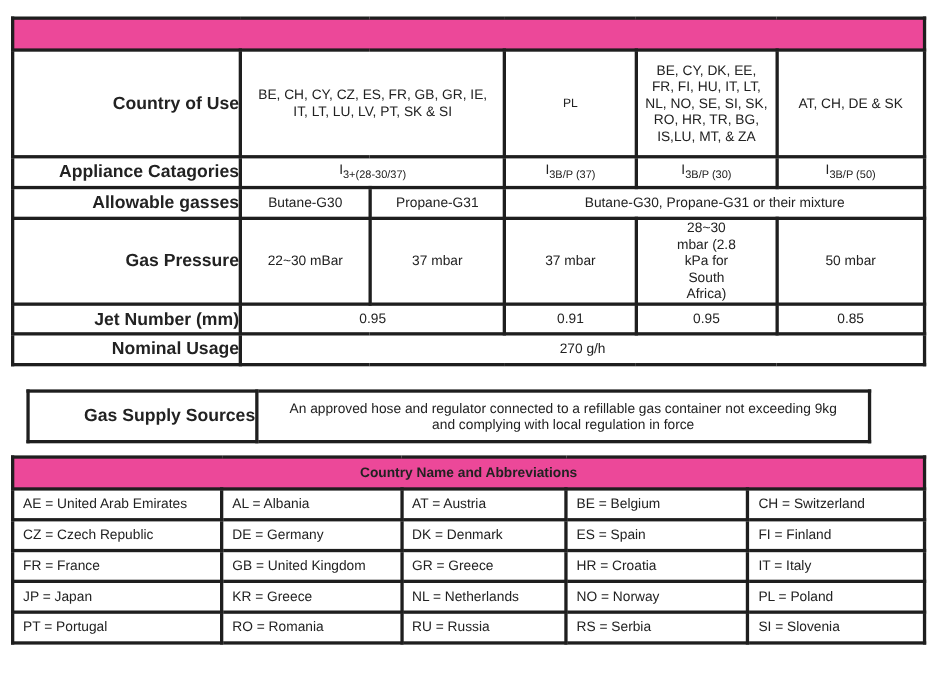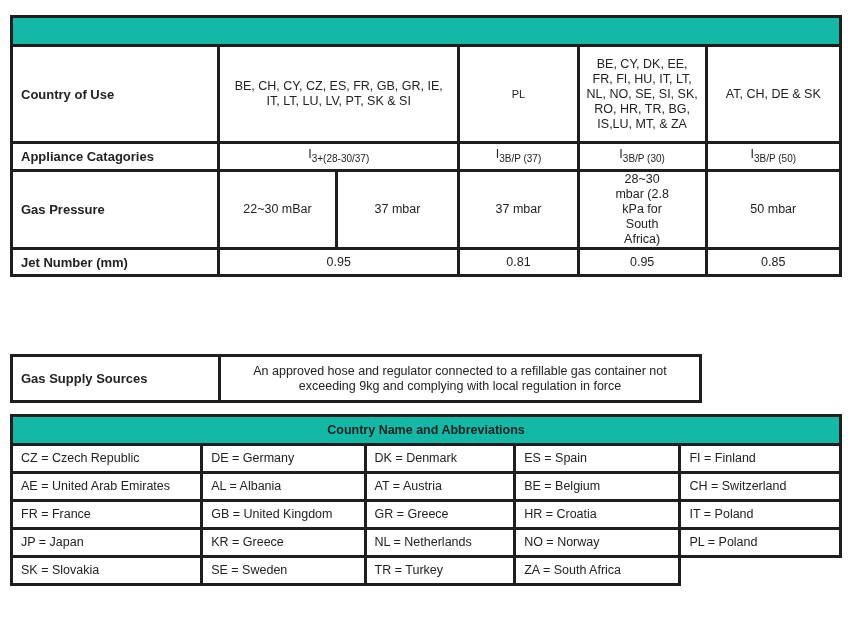--- a/index.html
+++ b/index.html
@@ -1,20 +1,20 @@
 <!DOCTYPE html>
 <html><head>
 <meta charset="utf-8">
 <style>
   html,body{margin:0;padding:0;background:#fff;}
   body{width:849px;height:625px;position:relative;font-family:"Liberation Sans",sans-serif;color:#222;overflow:hidden;}
   .tbl{position:absolute;border-collapse:collapse;background:#fff;}
   .tbl td{border:3px solid #1e1e1e;padding:0;font-size:12.5px;text-align:center;vertical-align:middle;line-height:15px;}
-  .tbl td.lbl{text-align:left;font-weight:bold;padding-left:8px;font-size:13px;}
-  .tbl td.hdr{background:#14b8a6;margin-top:16px;}
+  .tbl td.lbl{text-align:right;font-weight:bold;padding-left:8px;font-size:16px;}
+  .tbl td.hdr{background:#ec4899;margin-top:16px;}
   .sub{font-size:10px;vertical-align:-4px;margin-top:12px;}
   .abbr td{text-align:left;padding-left:8px;font-size:12.5px;}
   .abbr td.hdr{text-align:center;font-weight:bold;padding-left:0;}
   .abbr td.blank{border:none;border-top:3px solid #1e1e1e;background:#fff;}
 </style>
 </head>
 <body>
 
 <table class="tbl" style="left:10px;top:15px;width:832px;">
   <colgroup>
@@ -36,39 +36,49 @@
     <td style="padding:0 6px">BE, CY, DK, EE, FR, FI, HU, IT, LT, NL, NO, SE, SI, SK, RO, HR, TR, BG, IS,LU, MT, &amp; ZA</td>
     <td>AT, CH, DE &amp; SK</td>
   </tr>
   <tr style="height:28px">
     <td class="lbl">Appliance Catagories</td>
     <td colspan="2"><span>I</span><span class="sub">3+(28-30/37)</span></td>
     <td><span>I</span><span class="sub">3B/P (37)</span></td>
     <td><span>I</span><span class="sub">3B/P (30)</span></td>
     <td><span>I</span><span class="sub">3B/P (50)</span></td>
   </tr>
+  <tr style="height:28px">
+    <td class="lbl">Allowable gasses</td>
+    <td>Butane-G30</td>
+    <td>Propane-G31</td>
+    <td colspan="3">Butane-G30, Propane-G31 or their mixture</td>
+  </tr>
   <tr style="height:63px">
     <td class="lbl">Gas Pressure</td>
     <td>22~30 mBar</td>
     <td>37 mbar</td>
     <td>37 mbar</td>
     <td style="padding:0 32px">28~30 mbar (2.8 kPa for South Africa)</td>
     <td>50 mbar</td>
   </tr>
   <tr style="height:27px">
     <td class="lbl">Jet Number (mm)</td>
     <td colspan="2">0.95</td>
-    <td>0.81</td>
+    <td>0.91</td>
     <td>0.95</td>
     <td>0.85</td>
+  </tr>
+  <tr style="height:28px">
+    <td class="lbl">Nominal Usage</td>
+    <td colspan="5">270 g/h</td>
   </tr>
 </tbody>
   </table>
 
-<table class="tbl" style="left:10px;top:354px;width:692px;">
+<table class="tbl" style="left:24px;top:354px;width:768px;">
   <colgroup>
       <col style="width:208px">
       <col>
     </colgroup>
   <tbody>
       <tr style="height:46px">
     <td class="lbl">Gas Supply Sources</td>
     <td style="padding:0 24px">An approved hose and regulator connected to a refillable gas container not exceeding 9kg and complying with local regulation in force</td>
   </tr>
 </tbody>
@@ -80,48 +90,48 @@
       <col style="width:164px">
       <col style="width:150px">
       <col style="width:166px">
       <col style="width:161px">
   </colgroup>
   <tbody>
       <tr style="height:29px">
         <td class="hdr" colspan="5">Country Name and Abbreviations</td>
       </tr>
   <tr style="height:28px">
+    <td>AE = United Arab Emirates</td>
+    <td>AL = Albania</td>
+    <td>AT = Austria</td>
+    <td>BE = Belgium</td>
+    <td>CH = Switzerland</td>
+  </tr>
+  <tr style="height:28px">
     <td>CZ = Czech Republic</td>
     <td>DE = Germany</td>
     <td>DK = Denmark</td>
     <td>ES = Spain</td>
     <td>FI = Finland</td>
   </tr>
   <tr style="height:28px">
-    <td>AE = United Arab Emirates</td>
-    <td>AL = Albania</td>
-    <td>AT = Austria</td>
-    <td>BE = Belgium</td>
-    <td>CH = Switzerland</td>
-  </tr>
-  <tr style="height:28px">
     <td>FR = France</td>
     <td>GB = United Kingdom</td>
     <td>GR = Greece</td>
     <td>HR = Croatia</td>
-    <td>IT = Poland</td>
+    <td>IT = Italy</td>
   </tr>
   <tr style="height:28px">
     <td>JP = Japan</td>
     <td>KR = Greece</td>
     <td>NL = Netherlands</td>
     <td>NO = Norway</td>
     <td>PL = Poland</td>
   </tr>
   <tr style="height:28px">
-    <td>SK = Slovakia</td>
-    <td>SE = Sweden</td>
-    <td>TR = Turkey</td>
-    <td>ZA = South Africa</td>
-    <td class="blank"></td>
+    <td>PT = Portugal</td>
+    <td>RO = Romania</td>
+    <td>RU = Russia</td>
+    <td>RS = Serbia</td>
+    <td>SI = Slovenia</td>
   </tr>
 </tbody>
   </table>
 
 </body></html>

